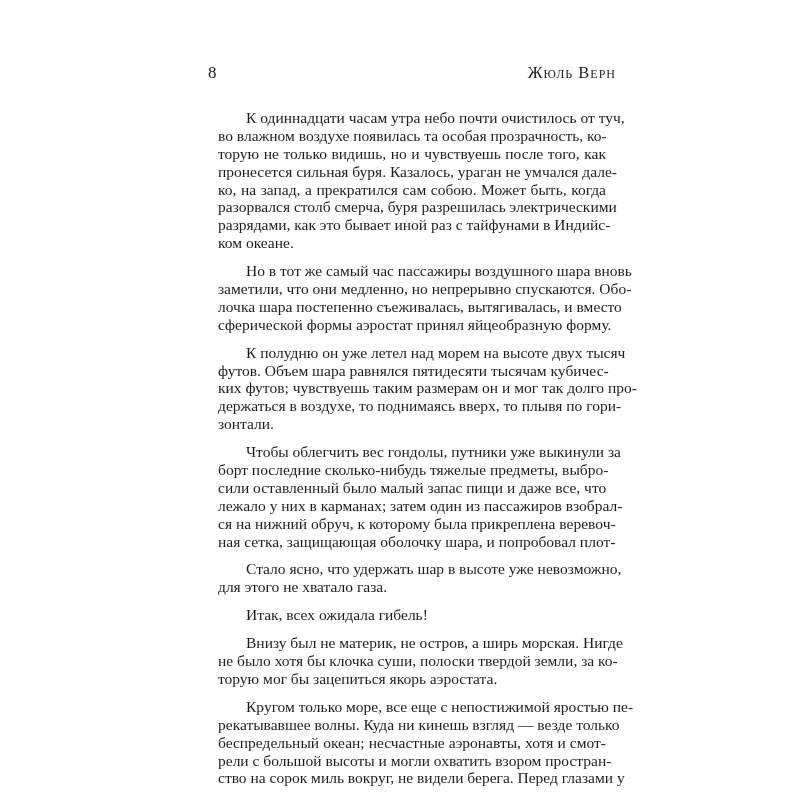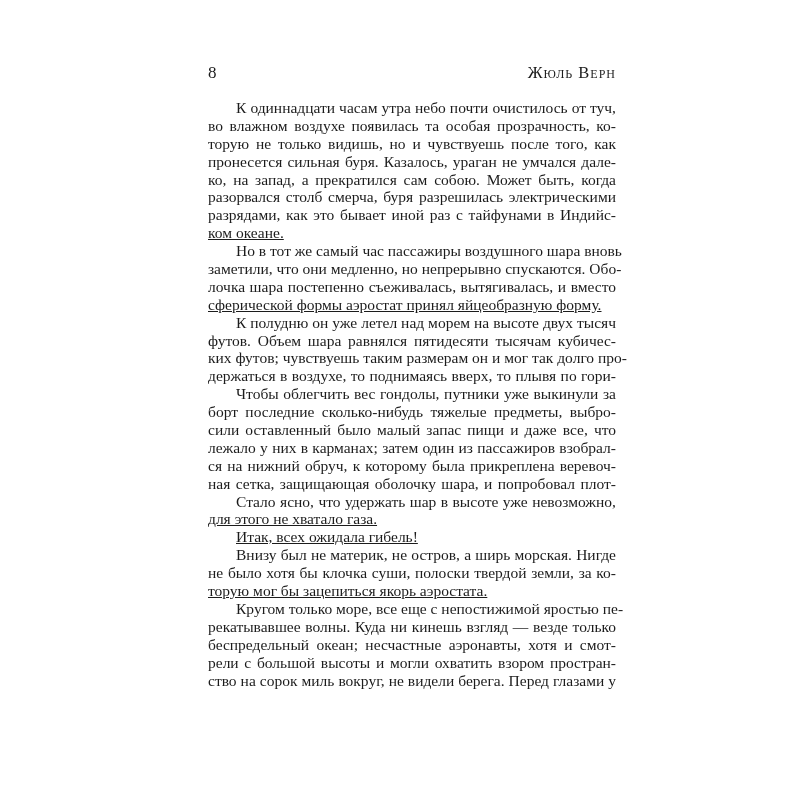--- a/index.html
+++ b/index.html
@@ -37,37 +37,36 @@
     font-family: Liberation Serif, serif;
   }
   .text-block {
     position: absolute;
     left: 208px;
     top: 99px;
     width: 408px;
     font-size: 15.5px;
   }
   .paragraph {
-    margin: 0;
+    margin: 10px;
     padding: 0;
   }
   .line {
     height: 17.9px;
     line-height: 17.9px;
     white-space: nowrap;
     text-align: justify;
     text-align-last: justify;
     text-justify: inter-word;
   }
   .line.first {
     text-indent: 28px;
   }
   .line.no-just {
     text-align-last: left;
-    text-decoration: underline;
   }
 </style>
 </head>
 <body>
 
 <div class="page">
   <div class="header">
     <span class="folio">8</span>
     <span class="running-title">Жюль Верн</span>
   </div>
@@ -86,20 +85,21 @@
         <div class="line first">Но в тот же самый час пассажиры воздушного шара вновь</div>
         <div class="line">заметили, что они медленно, но непрерывно спускаются. Обо-</div>
         <div class="line">лочка шара постепенно съеживалась, вытягивалась, и вместо</div>
         <div class="line no-just">сферической формы аэростат принял яйцеобразную форму.</div>
       </div>
       <div class="paragraph">
         <div class="line first">К полудню он уже летел над морем на высоте двух тысяч</div>
         <div class="line">футов. Объем шара равнялся пятидесяти тысячам кубичес-</div>
         <div class="line">ких футов; чувствуешь таким размерам он и мог так долго про-</div>
         <div class="line">держаться в воздухе, то поднимаясь вверх, то плывя по гори-</div>
+        <div class="line no-just">зонтали.</div>
       </div>
       <div class="paragraph">
         <div class="line first">Чтобы облегчить вес гондолы, путники уже выкинули за</div>
         <div class="line">борт последние сколько-нибудь тяжелые предметы, выбро-</div>
         <div class="line">сили оставленный было малый запас пищи и даже все, что</div>
         <div class="line">лежало у них в карманах; затем один из пассажиров взобрал-</div>
         <div class="line">ся на нижний обруч, к которому была прикреплена веревоч-</div>
         <div class="line">ная сетка, защищающая оболочку шара, и попробовал плот-</div>
       </div>
       <div class="paragraph">

